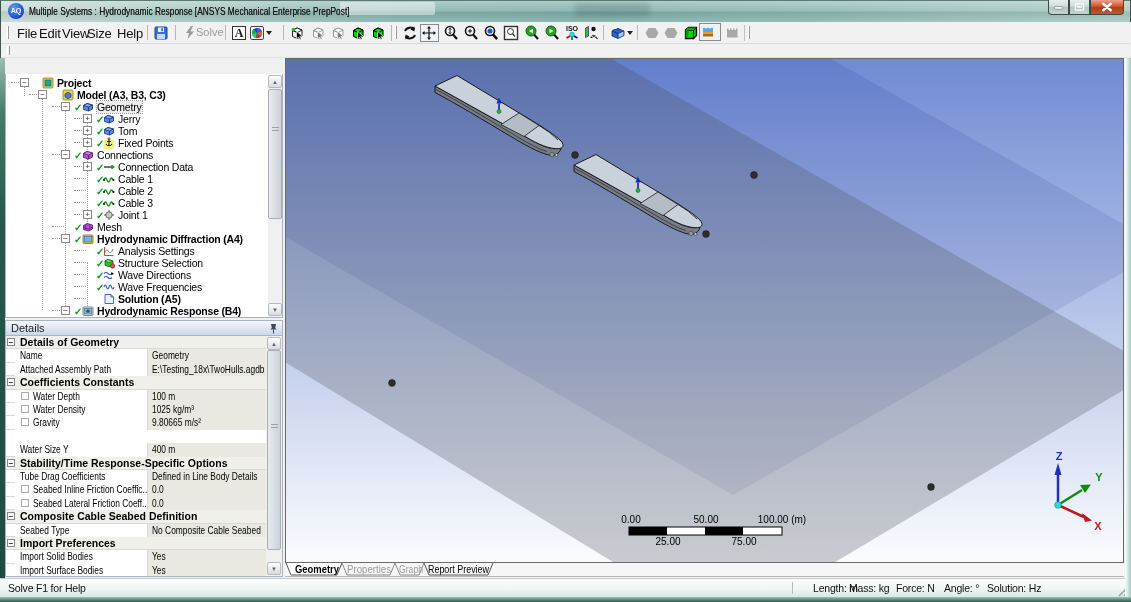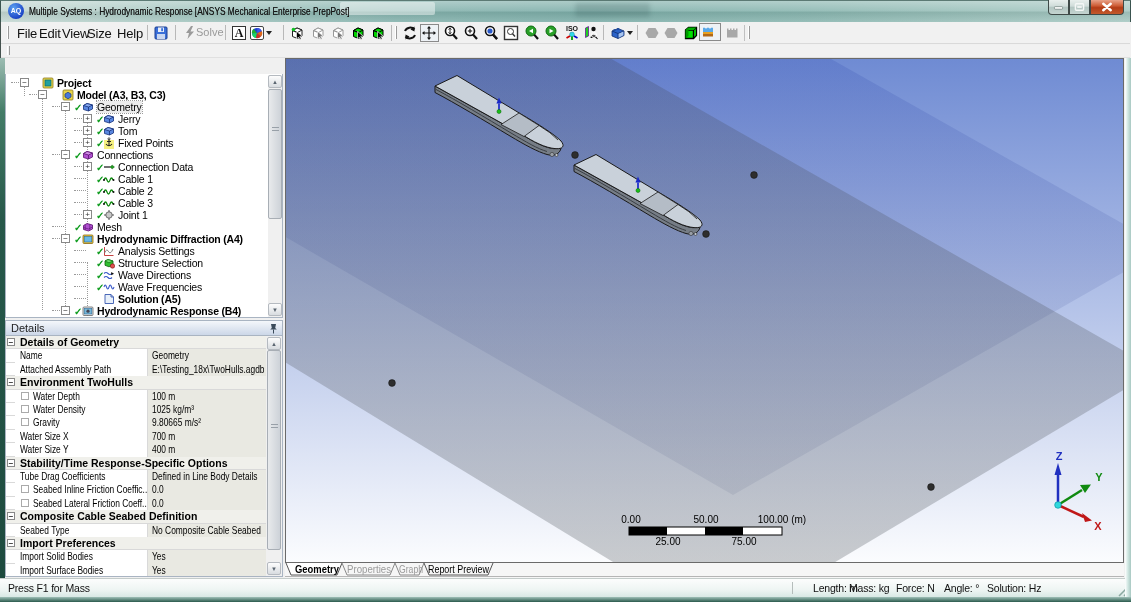--- a/index.html
+++ b/index.html
@@ -484,21 +484,21 @@
           <div class="dvalue"><span class="sqz">Geometry</span></div>
         </div>
         <div class="drow" style="top:26.8px;">
           <div class="dlabel">
             <span class="sqz" style="position:absolute;left:5px;top:0;">Attached Assembly Path</span>
           </div>
           <div class="dvalue"><span class="sqz">E:\Testing_18x\TwoHulls.agdb</span></div>
         </div>
         <div class="drow dsec" style="top:40.2px;">
           <span class="dminus">−</span>
-          <span style="position:absolute;left:14px;top:0;">Environment TwoHulls</span>
+          <span style="position:absolute;left:14px;top:0;">Coefficients Constants</span>
         </div>
         <div class="drow" style="top:53.6px;">
           <div class="dlabel">
             <span class="dcheck"></span>
             <span class="sqz" style="position:absolute;left:18px;top:0;">Water Depth</span>
           </div>
           <div class="dvalue"><span class="sqz">100 m</span></div>
         </div>
         <div class="drow" style="top:67.0px;">
           <div class="dlabel">
@@ -506,26 +506,20 @@
             <span class="sqz" style="position:absolute;left:18px;top:0;">Water Density</span>
           </div>
           <div class="dvalue"><span class="sqz">1025 kg/m³</span></div>
         </div>
         <div class="drow" style="top:80.4px;">
           <div class="dlabel">
             <span class="dcheck"></span>
             <span class="sqz" style="position:absolute;left:18px;top:0;">Gravity</span>
           </div>
           <div class="dvalue"><span class="sqz">9.80665 m/s²</span></div>
-        </div>
-        <div class="drow" style="top:93.8px;">
-          <div class="dlabel">
-            <span class="sqz" style="position:absolute;left:5px;top:0;">Water Size X</span>
-          </div>
-          <div class="dvalue"><span class="sqz">700 m</span></div>
         </div>
         <div class="drow" style="top:107.2px;">
           <div class="dlabel">
             <span class="sqz" style="position:absolute;left:5px;top:0;">Water Size Y</span>
           </div>
           <div class="dvalue"><span class="sqz">400 m</span></div>
         </div>
         <div class="drow dsec" style="top:120.6px;">
           <span class="dminus">−</span>
           <span style="position:absolute;left:14px;top:0;">Stability/Time Response-Specific Options</span>
@@ -664,21 +658,21 @@
       <path d="M139,0 L144,12 L203,12 L208,0" fill="#f6f6f6" stroke="#555" stroke-width="1"></path>
       <line x1="0" y1="13.5" x2="839" y2="13.5" stroke="#b5b5b5"></line>
       <text x="10" y="10" font-size="10.5" font-weight="bold" fill="#000" textLength="44" lengthAdjust="spacingAndGlyphs">Geometry</text>
       <text x="62" y="10" font-size="10.5" fill="#9a9a9a" textLength="44" lengthAdjust="spacingAndGlyphs">Properties</text>
       <text x="114" y="10" font-size="10.5" fill="#9a9a9a" textLength="24" lengthAdjust="spacingAndGlyphs">Graph</text>
       <text x="143" y="10" font-size="10.5" fill="#000" textLength="61" lengthAdjust="spacingAndGlyphs">Report Preview</text>
     </svg>
   </div>
 
   <div id="statusbar" class="abs">
-    <span class="abs" style="left:8px;top:3px;">Press F1 for Mass</span>
+    <span class="abs" style="left:8px;top:3px;">Solve F1 for Help</span>
     <span class="abs" style="left:792px;top:3px;border-left:1px solid #b5bdbb;padding-left:20px;">Length: m</span>
     <span class="abs" style="left:849px;top:3px;">Mass: kg</span>
     <span class="abs" style="left:896px;top:3px;">Force: N</span>
     <span class="abs" style="left:944px;top:3px;">Angle: °</span>
     <span class="abs" style="left:987px;top:3px;">Solution: Hz</span>
     <svg class="abs" style="left:1117px;top:5px;" width="13" height="13" viewBox="0 0 13 13">
         <path d="M12 2 L2 12 M12 7 L7 12" stroke="#8aa8a0" stroke-width="1.5"></path>
       </svg>
   </div>
   <div id="bottomborder" class="abs"></div>

